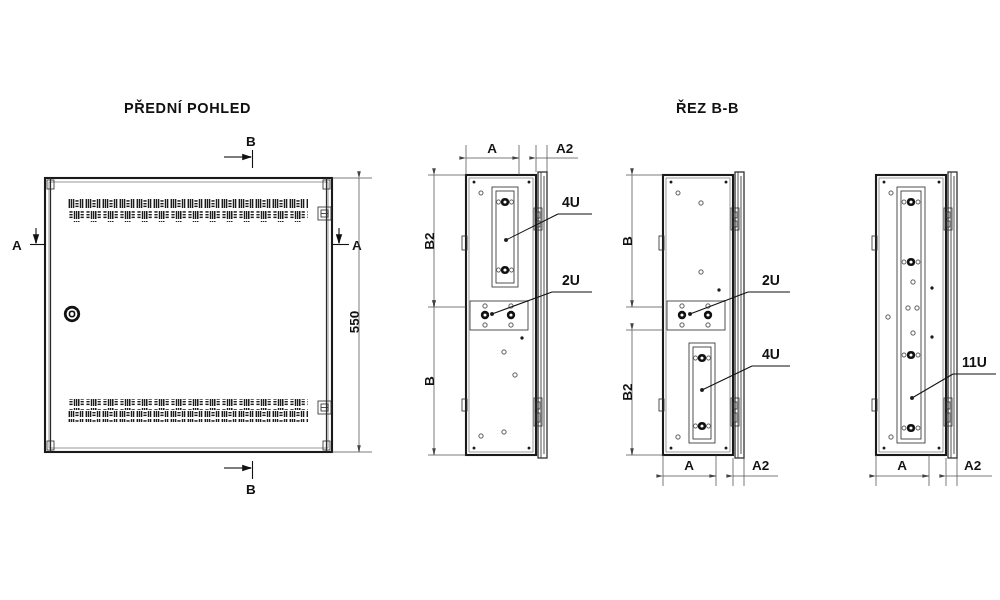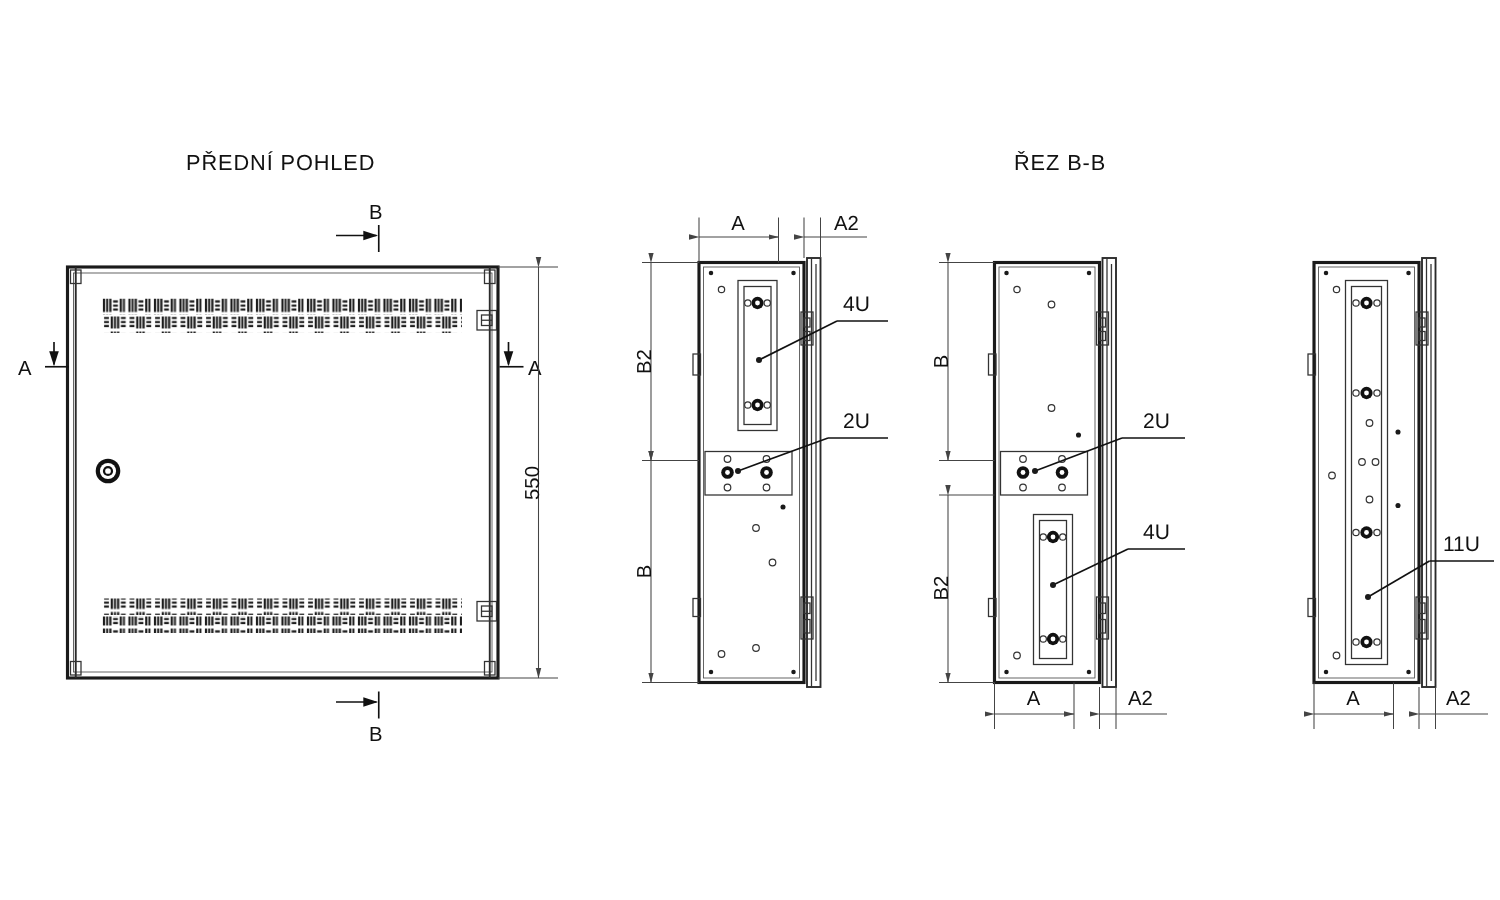--- a/index.html
+++ b/index.html
@@ -1,18 +1,18 @@
 <!DOCTYPE html>
 <html><head>
 <meta charset="utf-8">
 <style>
   html,body{margin:0;padding:0;background:#ffffff;}
   body{width:1000px;height:600px;position:relative;overflow:hidden;
        font-family:"Liberation Sans","DejaVu Sans",sans-serif;color:#000;}
-  .root{position:absolute;left:0;top:0;width:1000px;height:600px;}
+  .root{position:absolute;left:0;top:0;width:1000px;height:600px;font-weight:bold;}
   svg{position:absolute;left:0;top:0;}
   .ttl{font-size:14.5px;letter-spacing:.6px;fill:#111;}
   .dim{font-size:13.5px;fill:#111;}
   .lbl{font-size:14px;fill:#111;}
   .thick{fill:none;stroke:#1a1a1a;stroke-width:2.1;}
   .med{fill:none;stroke:#2a2a2a;stroke-width:1.25;}
   .thin{fill:none;stroke:#333;stroke-width:.85;}
   .hair{fill:none;stroke:#555;stroke-width:.6;}
   .ext{fill:none;stroke:#444;stroke-width:.7;}
   .leader{fill:none;stroke:#111;stroke-width:1.1;}

